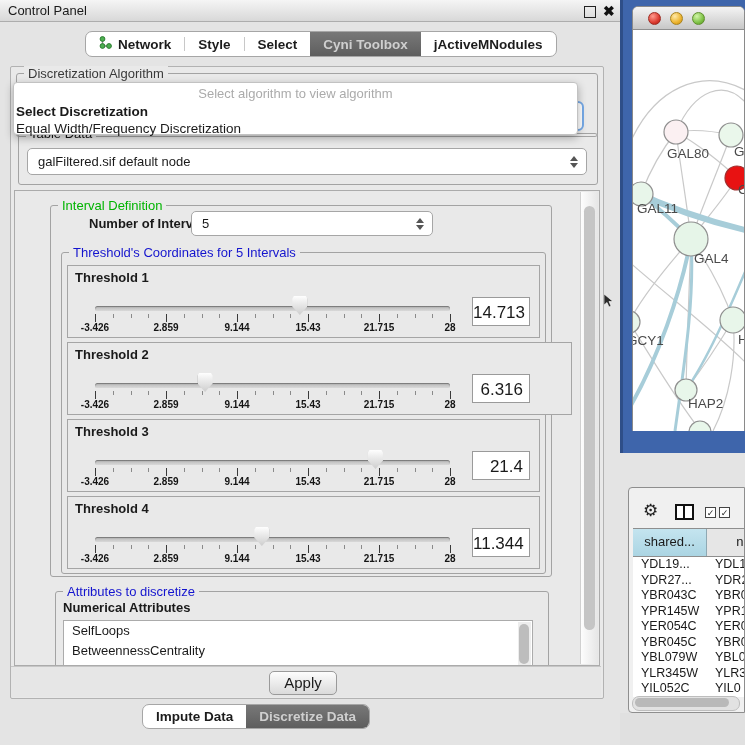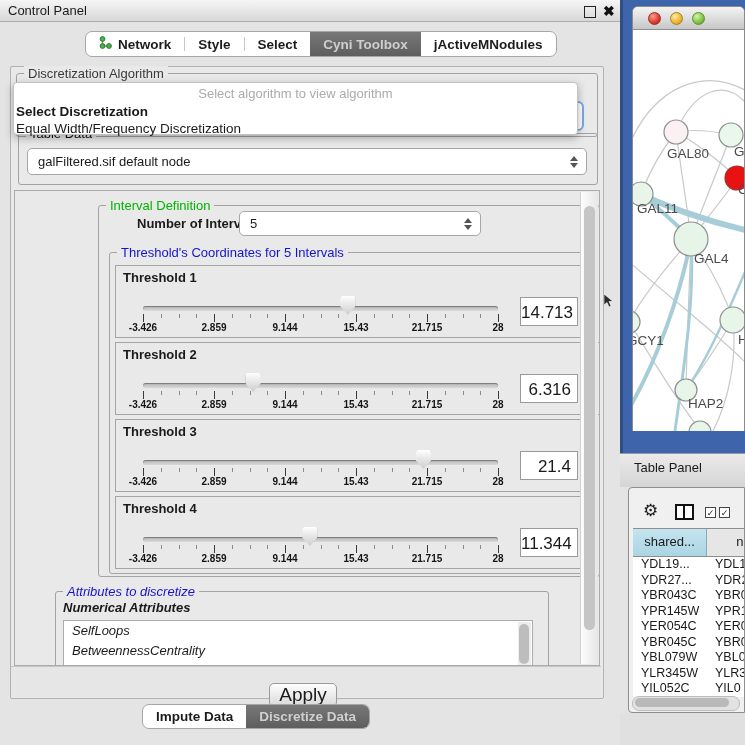--- a/index.html
+++ b/index.html
@@ -63,21 +63,21 @@
           box-sizing:border-box;font-size:17px;text-align:right;padding:5px 6px 0 0;}
 
   .attrlist{position:absolute;left:7px;top:28px;width:470px;height:90px;background:#FFF;border:1px solid #ABABAB;
             box-sizing:border-box;font-size:13px;}
   .attrlist .li{padding:1px 0 1px 8px;line-height:18px;}
   .listscroll{position:absolute;right:1px;top:1px;width:13px;height:86px;background:#EDEDED;}
   .listscroll .vthumb{position:absolute;left:1px;top:2px;width:10px;height:40px;background:#BDBDBD;border-radius:5px;}
 
   .applystrip{left:0px;top:599px;width:590px;height:30px;background:#E6E6E6;border-top:1px solid #C6C6C6;}
   .applybtn{position:absolute;left:258px;top:4px;width:66px;height:22px;background:linear-gradient(#FDFDFD,#DADADA);
-            border:1px solid #9A9A9A;border-radius:5px;font-size:19px;text-align:center;line-height:21px;margin-top:12px;}
+            border:1px solid #9A9A9A;border-radius:5px;font-size:15px;text-align:center;line-height:21px;}
 
   
   .desktop{left:620px;top:0;width:125px;height:453px;background:var(--desktop_blue);border-left:3px solid #2E4E88;box-sizing:border-box;}
   .macwin{left:632px;top:6px;width:113px;height:425px;background:#FFF;border:1px solid #8A8A8A;border-radius:6px 6px 0 0;box-sizing:border-box;}
   .mactitle{position:absolute;left:0;top:0;width:100%;height:23px;background:linear-gradient(#F4F4F4,#C7C7C7);
             border-bottom:1px solid #8F8F8F;border-radius:5px 5px 0 0;box-sizing:border-box;}
   .light{position:absolute;top:5px;width:13px;height:13px;border-radius:50%;box-sizing:border-box;}
   .light.red{left:15px;background:radial-gradient(circle at 35% 30%,#FF9B8E,#DC3B30 60%,#A61A12);border:1px solid #9E2B22;}
   .light.yellow{left:37px;background:radial-gradient(circle at 35% 30%,#FFE9A8,#ECB42F 60%,#C78A12);border:1px solid #A8831F;}
   .light.green{left:59px;background:radial-gradient(circle at 35% 30%,#D2F5A8,#7FC247 60%,#559022);border:1px solid #5F8F2D;}
@@ -158,21 +158,21 @@
         <span>galFiltered.sif default node</span>
         <span class="spin">
             <span class="up"></span>
             <span class="dn"></span>
           </span>
       </div>
     </div>
 
     <div class="abs mainpanel">
 
-      <div class="group" style="left:35px;top:14px;width:500px;height:370px;margin-left:48px;">
+      <div class="group" style="left:35px;top:14px;width:500px;height:370px;">
         <span class="group-label lbl-green">Interval Definition</span>
 
         <div style="position:absolute;left:38px;top:10px;font-size:13px;font-weight:bold;">Number of Intervals</div>
         <div class="combo" style="left:140px;top:5px;width:242px;height:25px;">
           <span>5</span>
           <span class="spin">
               <span class="up"></span>
               <span class="dn"></span>
             </span>
         </div>
@@ -312,21 +312,21 @@
               <div class="tlab" style="left: -3px;">-3.426</div>
               <div class="tlab" style="left: 68px;">2.859</div>
               <div class="tlab" style="left: 139px;">9.144</div>
               <div class="tlab" style="left: 210px;">15.43</div>
               <div class="tlab" style="left: 281px;">21.715</div>
               <div class="tlab" style="left: 352px;">28</div>
             </div>
         </div>
       </div>
 
-      <div class="group" style="left:40px;top:400px;width:492px;height:115px;font-style:italic;">
+      <div class="group" style="left:40px;top:400px;width:492px;height:115px;">
         <span class="group-label lbl-blue">Attributes to discretize</span>
         <div style="position:absolute;left:7px;top:8px;font-size:13px;font-weight:bold;">Numerical Attributes</div>
         <div class="attrlist">
           <div class="li">SelfLoops</div>
           <div class="li">BetweennessCentrality</div>
           <div class="listscroll">
               <div class="vthumb"></div>
             </div>
         </div>
       </div>
@@ -419,23 +419,20 @@
           <text x="4" y="183">GAL11</text>
           <text x="61" y="233">GAL4</text>
           <text x="-6" y="315">GCY1</text>
           <text x="105" y="314">H</text>
           <text x="55" y="378">HAP2</text>
         </g>
       </svg>
     </div>
   </div>
 
-  <div class="abs tp-bar">
-    <span>Table Panel</span>
-  </div>
 
   <div class="abs tp-panel">
     <div class="gear">⚙</div>
     <div class="colicon"></div>
     <div class="cbicon" style="left:76px;">✓</div>
     <div class="cbicon" style="left:90px;">✓</div>
 
     <div class="tp-table">
       <div class="tp-hrow">
         <div class="tp-hcell c1">shared...</div>

